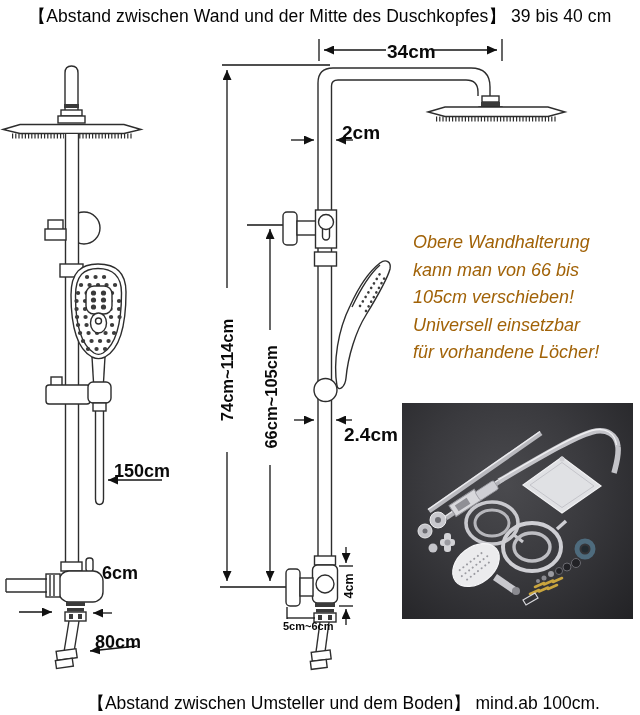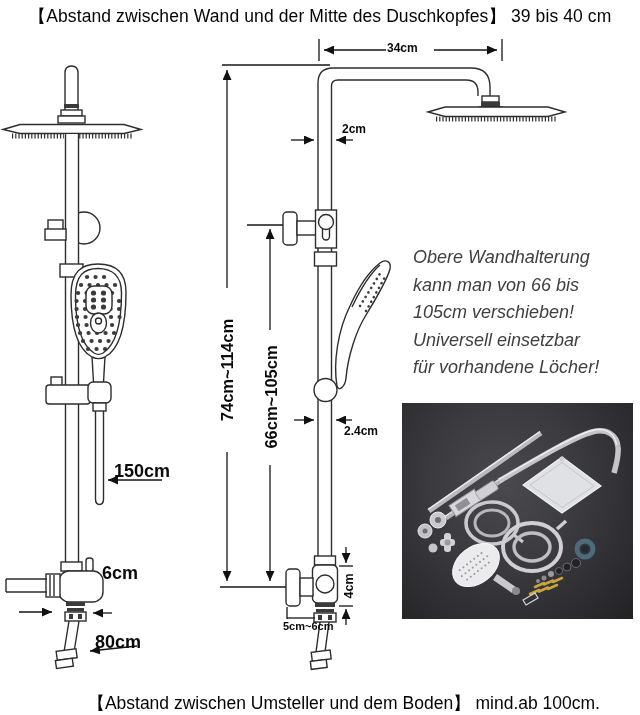--- a/index.html
+++ b/index.html
@@ -3,22 +3,22 @@
 <meta charset="utf-8">
 <style>
   html,body{margin:0;padding:0;background:#fff;}
   .page{position:relative;width:640px;height:715px;background:#fff;
         font-family:"Liberation Sans",sans-serif;overflow:hidden;}
   .title{position:absolute;top:4px;left:0;width:640px;text-align:center;
          font-size:17.5px;color:#050505;letter-spacing:.1px;}
   .footer{position:absolute;top:691px;left:0;width:600px;text-align:right;
           font-size:17.5px;color:#050505;}
   .note{position:absolute;left:413px;top:229px;width:212px;font-size:18px;
-        font-style:italic;line-height:27.5px;color:#404040;white-space:pre-line;margin-top:15px;}
-  .dim{position:absolute;font-weight:bold;color:#0a0a0a;white-space:nowrap;font-size:12px;}
+        font-style:italic;line-height:27.5px;color:#a16207;white-space:pre-line;}
+  .dim{position:absolute;font-weight:bold;color:#0a0a0a;white-space:nowrap;font-size:19px;}
   .big{font-size:18px;text-align:center;}
   .sm{font-size:12.5px;}
   .xs{font-size:11px;}
   .rot{transform:translate(-50%,-50%) rotate(-90deg);transform-origin:center;}
   svg .ln{stroke:#2d2d2d;stroke-width:1.4;fill:none;}
   svg .lnf{stroke:#2d2d2d;stroke-width:1.4;fill:#fff;}
   svg .dk{fill:#3a3a3a;stroke:none;}
   svg .dimln{stroke:#151515;stroke-width:1.3;fill:none;}
   svg .teeth{stroke:#2d2d2d;stroke-width:5;stroke-dasharray:1.2 2;fill:none;}
   svg .dots{stroke:#3c3c3c;stroke-width:4.2;stroke-dasharray:0.1 8.4;stroke-linecap:round;fill:none;}

